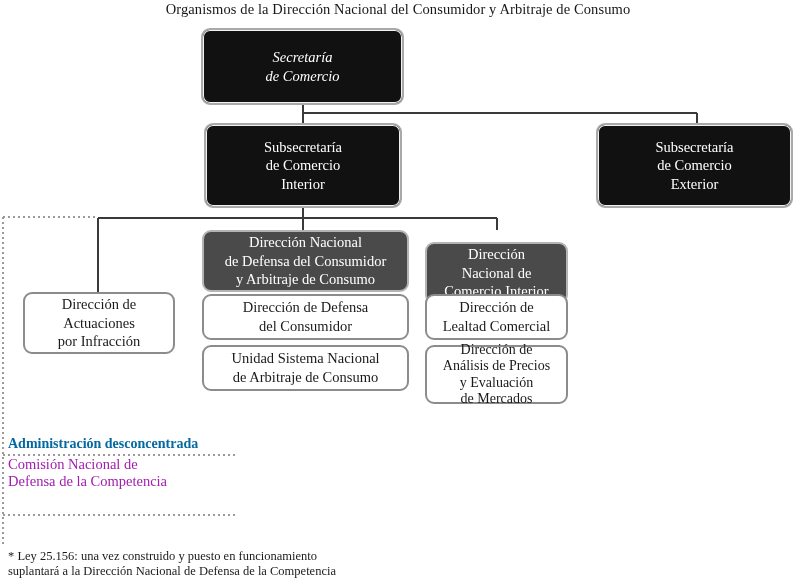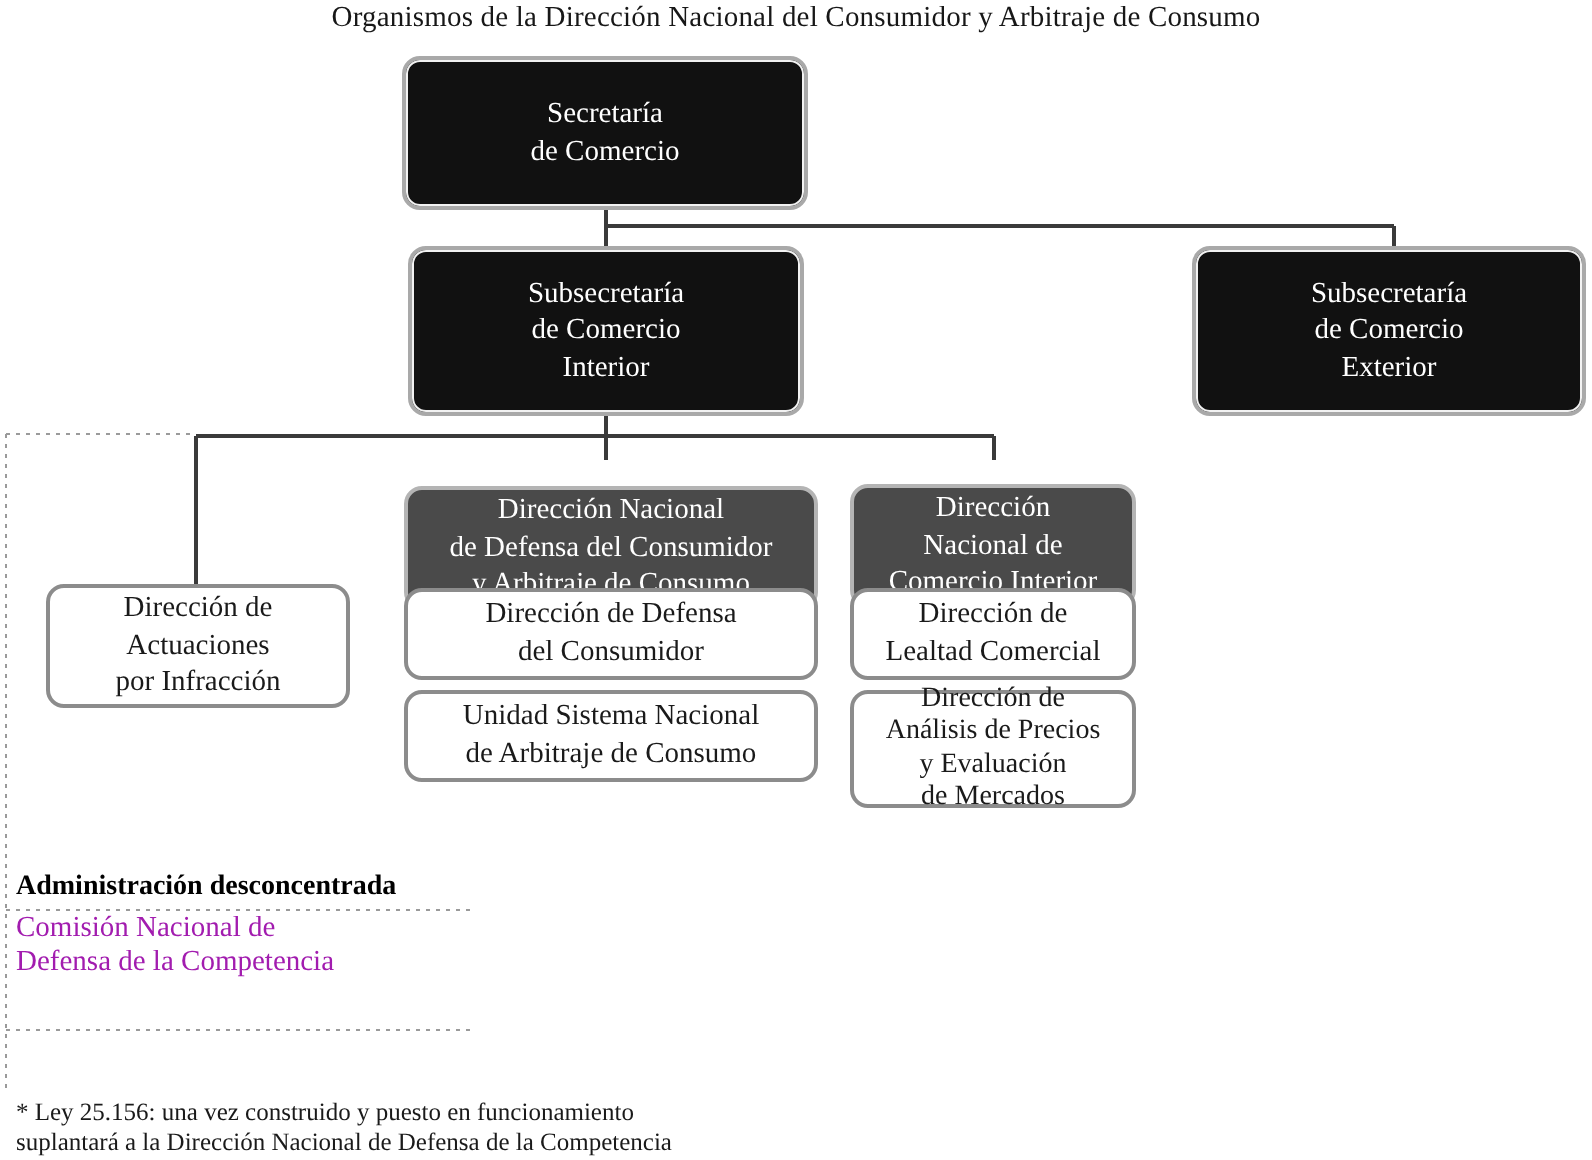--- a/index.html
+++ b/index.html
@@ -91,21 +91,21 @@
   }
 
   
   .legend-block {
     position: absolute;
     left: 8px;
   }
   .legend-heading {
     font-weight: bold;
     font-size: 14px;
-    color: #000000;
+    color: #0369a1;
     white-space: nowrap;
   }
   .legend-text {
     font-size: 14.5px;
     color: #a21caf;
     line-height: 1.16;
     white-space: pre-line;
   }
   .legend-note {
     font-size: 12.5px;
@@ -144,38 +144,38 @@
     </g>
 
     <g stroke="#9a9a9a" stroke-width="1.3" fill="none" stroke-dasharray="2,3" shape-rendering="crispEdges">
       <path d="M3,217 L98,217"></path>
       <path d="M3,217 L3,545"></path>
       <path d="M3,455 L237,455"></path>
       <path d="M3,515 L237,515"></path>
     </g>
   </svg>
 
-  <div class="node black" style="left:201px; top:28px; width:203px; height:77px;">
+  <div class="node black" style="left:201px; top:28px; width:203px; height:77px;font-style:italic;">
     <span class="node-label">Secretaría
 de Comercio</span>
   </div>
 
   <div class="node black" style="left:204px; top:123px; width:198px; height:85px;">
     <span class="node-label">Subsecretaría
 de Comercio
 Interior</span>
   </div>
 
   <div class="node black" style="left:596px; top:123px; width:197px; height:85px;">
     <span class="node-label">Subsecretaría
 de Comercio
 Exterior</span>
   </div>
 
-  <div class="node dark" style="left:202px; top:243px; width:207px; height:62px;">
+  <div class="node dark" style="left:202px; top:230px; width:207px; height:62px;">
     <span class="node-label">Dirección Nacional
 de Defensa del Consumidor
 y Arbitraje de Consumo</span>
   </div>
 
   <div class="node dark" style="left:425px; top:230px; width:143px; height:62px;margin-top:12px;">
     <span class="node-label">Dirección
 Nacional de
 Comercio Interior</span>
   </div>

